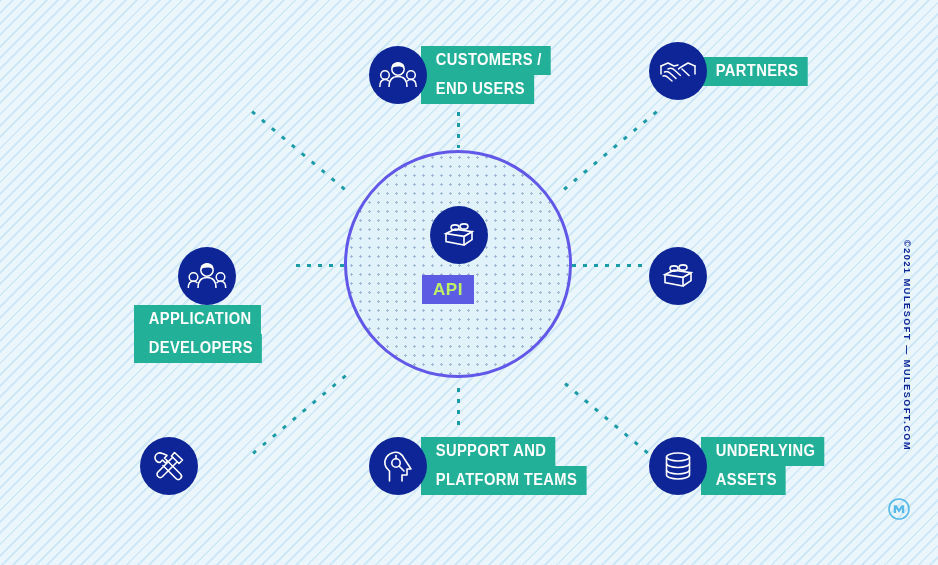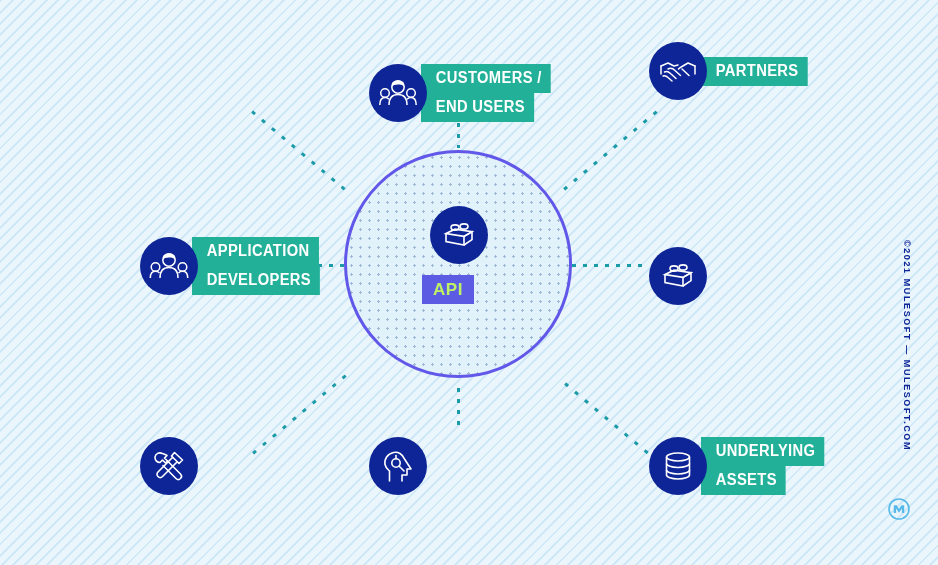--- a/index.html
+++ b/index.html
@@ -73,23 +73,23 @@
     padding:6px 10px 7px 16px;
     align-self:flex-start;
     white-space:nowrap;
     font-stretch:condensed;
     transform:scaleX(0.92);
     transform-origin:left center;
   }
 
   
   #node-applications        { left:140px; top:57px; }
-  #node-customers           { left:369px; top:64px;justify-content:flex-end; }
+  #node-customers           { left:369px; top:46px;justify-content:flex-end; }
   #node-partners            { left:649px; top:42px; }
-  #node-app-developers      { left:140px; top:237px; }
+  #node-app-developers      { left:140px; top:247px;flex-direction:column; }
   #node-third-party-apis    { left:649px; top:247px; }
   #node-tools               { left:140px; top:437px; }
   #node-support             { left:369px; top:437px; }
   #node-underlying-assets   { left:649px; top:437px; }
 
   
   .conn { position:absolute; z-index:1; }
   .conn-h {
     height:3px;
     background-image:linear-gradient(to right, #1b9aa8 0 4px, transparent 4px 11px);
@@ -241,20 +241,24 @@
 
   <div class="node" id="node-support">
     <div class="node-icon">
       <svg width="32" height="34" viewBox="0 0 32 34" fill="none" stroke="#ffffff" stroke-width="1.6" stroke-linejoin="round" stroke-linecap="round">
         <path d="M20 32 L20 26 L25 26 L25 20 L29 20 L22.5 10 C20.5 5 16 2.5 11.5 3.5 C5.5 4.8 2 10 3 15.5 C3.6 18.8 6 20.5 7.5 22 L7.5 32"></path>
         <circle cx="14" cy="14" r="4.2"></circle>
         <path d="M17 17 L22 22"></path>
         <path d="M14 9.8 L14 6.5"></path>
       </svg>
     </div>
+    <div class="node-labels">
+      <div class="node-line">SUPPORT AND</div>
+      <div class="node-line">PLATFORM TEAMS</div>
+    </div>
   </div>
 
   <div class="node" id="node-underlying-assets">
     <div class="node-icon">
       <svg width="32" height="32" viewBox="0 0 32 32" fill="none" stroke="#ffffff" stroke-width="1.6">
         <ellipse cx="16" cy="7" rx="11.5" ry="4"></ellipse>
         <path d="M4.5 7 L4.5 25 C4.5 27.2 9.6 29 16 29 C22.4 29 27.5 27.2 27.5 25 L27.5 7"></path>
         <path d="M4.5 13.5 C4.5 15.7 9.6 17.5 16 17.5 C22.4 17.5 27.5 15.7 27.5 13.5"></path>
         <path d="M4.5 20 C4.5 22.2 9.6 24 16 24 C22.4 24 27.5 22.2 27.5 20"></path>
       </svg>

